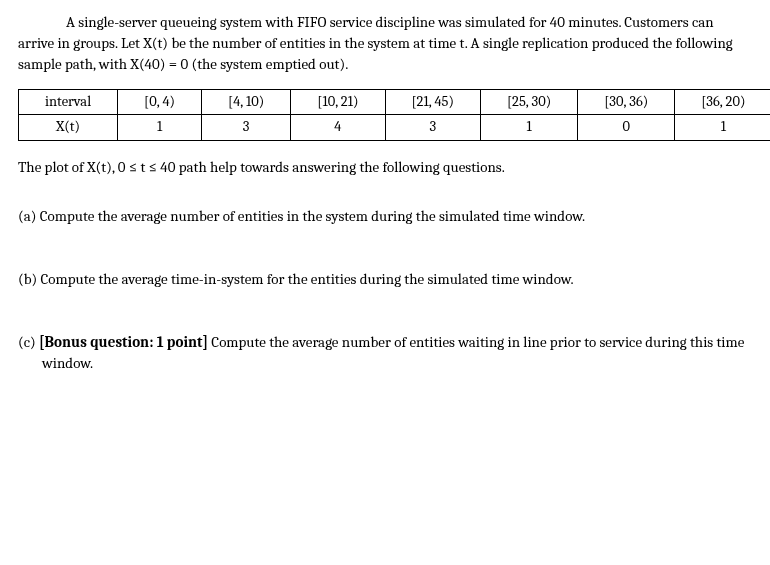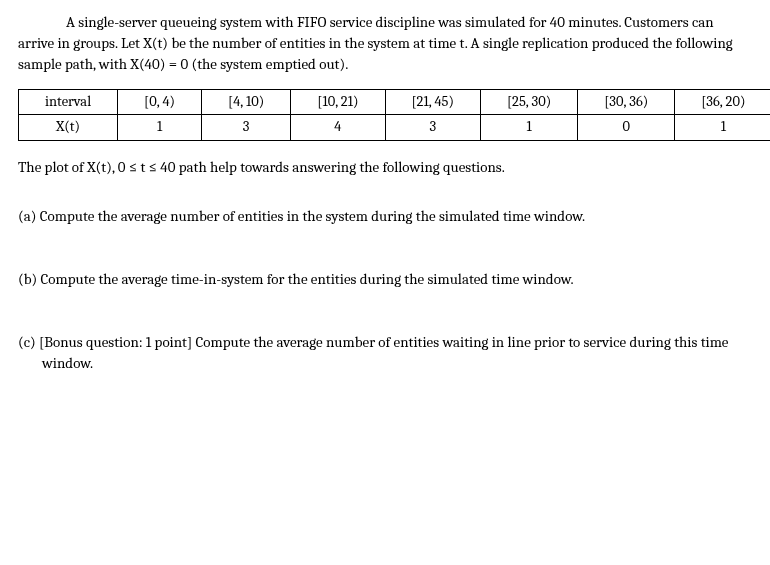--- a/index.html
+++ b/index.html
@@ -39,21 +39,21 @@
     }
     .hint {
       margin-bottom: 28px;
     }
     .question {
       margin-bottom: 42px;
       padding-left: 24px;
       text-indent: -24px;
     }
     .bold {
-      font-weight: normal;
+      font-weight: bold;
     }
   </style>
 </head>
 <body>
 
 <p class="intro">
   <span>A single-server queueing system with FIFO service discipline was simulated for 40 minutes. Customers can arrive in groups. Let </span><span class="italic">X(t)</span><span> be the number of entities in the system at time </span><span class="italic">t</span><span>. A single replication produced the following sample path, with </span><span class="italic">X(40) = 0</span><span> (the system emptied out).</span>
 </p>
 
 <table>

